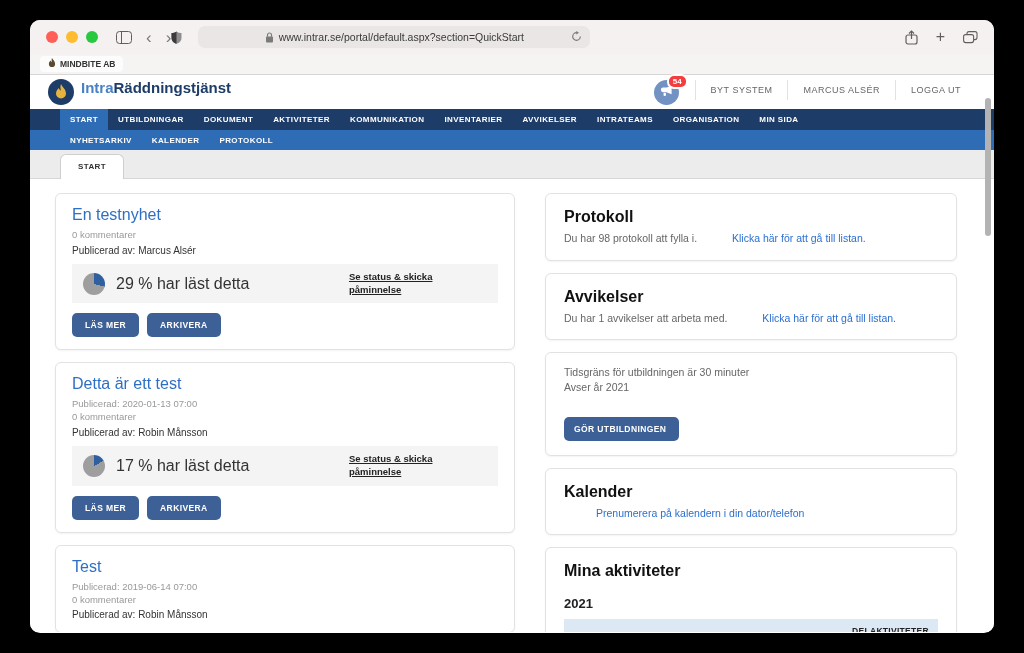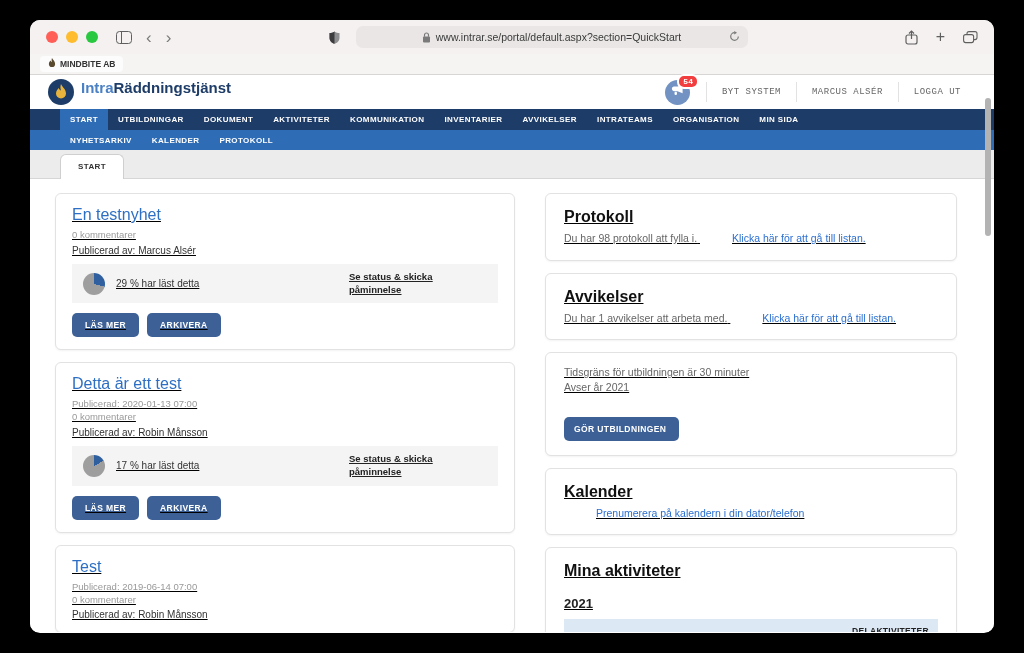--- a/index.html
+++ b/index.html
@@ -9,68 +9,68 @@
             border-radius:10px; overflow:hidden; box-shadow:0 12px 40px rgba(0,0,0,.55); }
 
   
   .toolbar { height:34px; background:#f4f1f0; display:flex; align-items:center; padding:0 16px; }
   .traffic { display:flex; gap:8px; }
   .tl { width:12px; height:12px; border-radius:50%; }
   .tl.red{ background:#ff5f57; } .tl.yellow{ background:#febc2e; } .tl.green{ background:#28c840; }
   .tb-icon { display:flex; align-items:center; justify-content:center; color:#6f6f6f; }
   .sidebar-ic { margin-left:18px; }
   .chev { margin-left:14px; font-size:17px; color:#7a7a7a; line-height:1; }
-  .toolbar-center { flex:1; display:flex; align-items:center; justify-content:center; gap:16px; }
+  .toolbar-center { flex:1; display:flex; align-items:center; gap:16px; }
   .url-field { width:392px; height:22px; background:#e9e6e5; border-radius:7px; position:relative;
                display:flex; align-items:center; justify-content:center; gap:5px; font-size:10.5px; color:#3a3a3a; }
   .reload { position:absolute; right:8px; top:5px; }
   .tb-right { display:flex; align-items:center; gap:18px; }
   .plus-ic { font-size:16px; color:#5f5f5f; line-height:1; }
   .bookmarks { height:21px; background:#f6f4f3; border-bottom:1px solid #d8d6d5; display:flex; align-items:center; padding:0 10px; }
   .bookmark { display:flex; align-items:center; gap:4px; background:rgba(255,255,255,.7); border-radius:4px;
               padding:2px 8px; font-size:8.5px; font-weight:bold; color:#333; }
 
   
   .site-header { height:34px; background:#fff; display:flex; align-items:center; padding:0 18px; }
   .logo { display:flex; align-items:flex-start; gap:7px; }
   .logo-circle { width:26px; height:26px; border-radius:50%; background:#1d3c68; display:flex; align-items:center; justify-content:center; }
   .logo-text { font-size:15px; font-weight:bold; }
   .logo-text .p1 { color:#4a80c4; } .logo-text .p2 { color:#1d3c68; }
-  .header-right { margin-left:auto; display:flex; align-items:center;font-family:Liberation Mono, monospace; }
+  .header-right { margin-left:auto; display:flex; align-items:flex-start; }
   .notif { position:relative; width:25px; height:25px; border-radius:50%; background:#7292c4;
            display:flex; align-items:center; justify-content:center; margin-right:16px; }
   .notif-badge { position:absolute; top:-6px; right:-9px; background:#f23e3e; color:#fff; font-size:8px;
                  font-weight:bold; padding:1px 4px; border-radius:7px; border:2px solid #fff; }
   .hlink { font-size:9px; color:#666; letter-spacing:.5px; padding:0 15px; border-left:1px solid #e2e2e2;
            height:20px; display:flex; align-items:center; }
 
   
   .nav1 { height:21px; background:#1e3c68; display:flex; align-items:stretch; padding-left:30px; }
   .nav1 .nitem { display:flex; align-items:center; padding:0 10px; color:#fff; font-size:8px; font-weight:bold; letter-spacing:.4px; }
   .nav1 .nitem.active { background:#2e6cb5; }
   .nav2 { height:20px; background:#2e6cb5; display:flex; align-items:center; padding-left:30px; }
   .nav2 .nitem { padding:0 10px; color:#fff; font-size:8px; font-weight:bold; letter-spacing:.4px; }
 
   .tab-strip { height:29px; background:#ececec; border-bottom:1px solid #d6d6d6; display:flex; align-items:flex-end; padding-left:30px; }
   .tab { background:#fff; border:1px solid #cfcfcf; border-bottom:none; border-radius:6px 6px 0 0;
          font-size:8px; font-weight:bold; color:#333; letter-spacing:.4px; padding:7px 17px 8px; margin-bottom:-1px; }
 
   
-  .content { height:453px; display:flex; gap:30px; padding:14px 0 0 25px; background:#fff; overflow:hidden;text-decoration:underline; }
+  .content { height:453px; display:flex; gap:30px; padding:14px 0 0 25px; background:#fff; overflow:hidden; }
   .left-col { width:460px; flex:none; }
   .right-col { width:412px; flex:none; }
 
   .card { background:#fff; border:1px solid #e2e2e2; border-radius:6px; box-shadow:0 1px 2px rgba(0,0,0,.05); margin-bottom:12px; }
   .news-card { padding:10px 16px 12px; }
   .news-title { color:#2d6fc4; font-size:16px; margin:2px 0 5px; font-weight:normal; }
   .meta { font-size:9.5px; color:#999; line-height:1.35; }
   .author { font-size:10px; color:#333; margin-top:3px; }
   .status-strip { margin-top:8px; background:#f4f4f4; display:flex; align-items:center; gap:11px; padding:7px 11px; }
   .pie { width:22px; height:22px; border-radius:50%; flex:none; }
-  .read-text { font-size:10px; color:#333; }
+  .read-text { font-size:16px; color:#333; }
   .status-link { width:138px; margin-left:auto; font-size:9.5px; font-weight:bold; color:#222;
                  text-decoration:underline; line-height:1.35; cursor:pointer; }
   .btn-row { margin-top:10px; display:flex; gap:8px; }
   .btn { background:#3d6197; color:#fff; font-size:8.5px; font-weight:bold; letter-spacing:.4px;
          padding:7px 13px; border:none; border-radius:5px; cursor:pointer; font-family:inherit; }
 
   .panel { padding:12px 18px 14px; }
   .panel-title { font-size:16px; font-weight:bold; color:#111; margin:2px 0 5px; }
   .panel-text { font-size:10.5px; color:#666; line-height:1.4; }
   .panel-link { color:#2b6fd0; cursor:pointer;margin-left:32px; }

